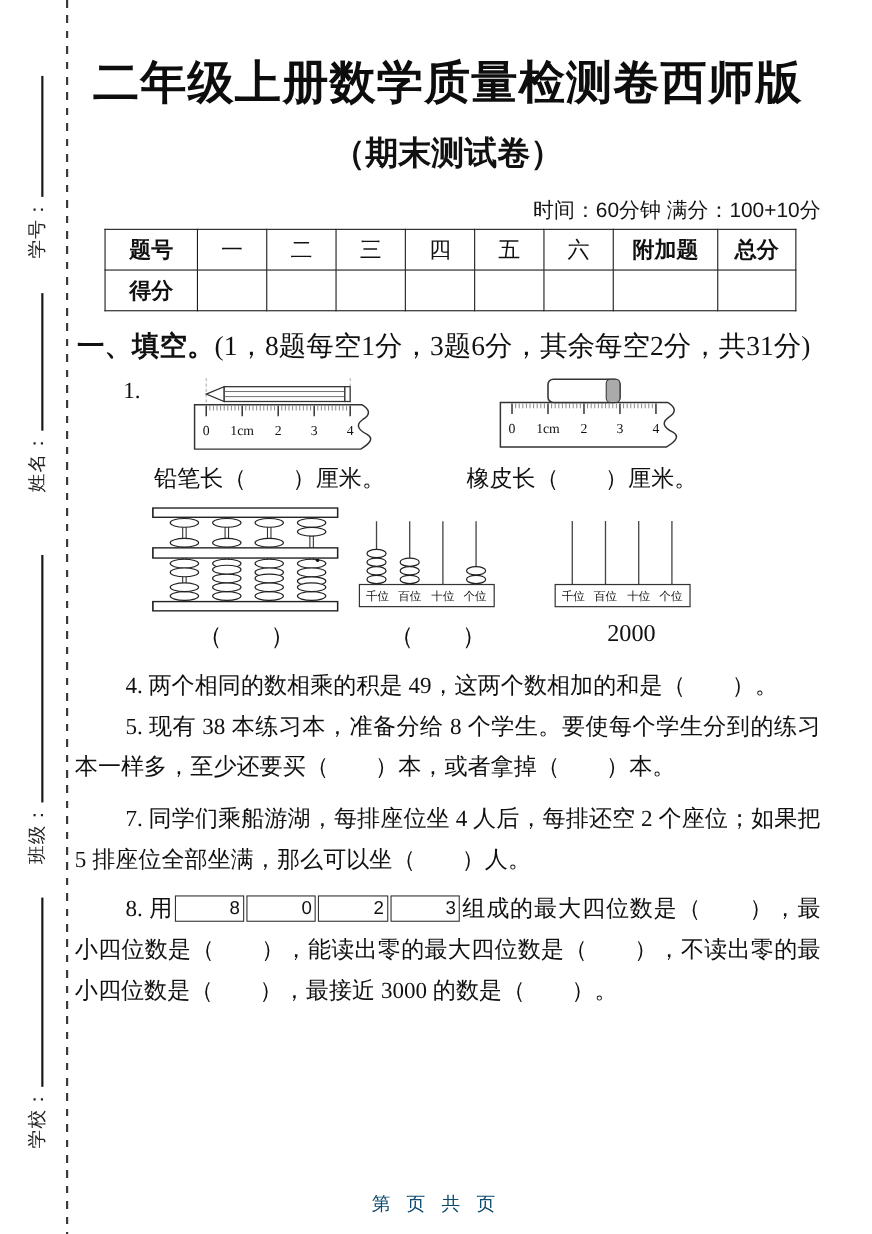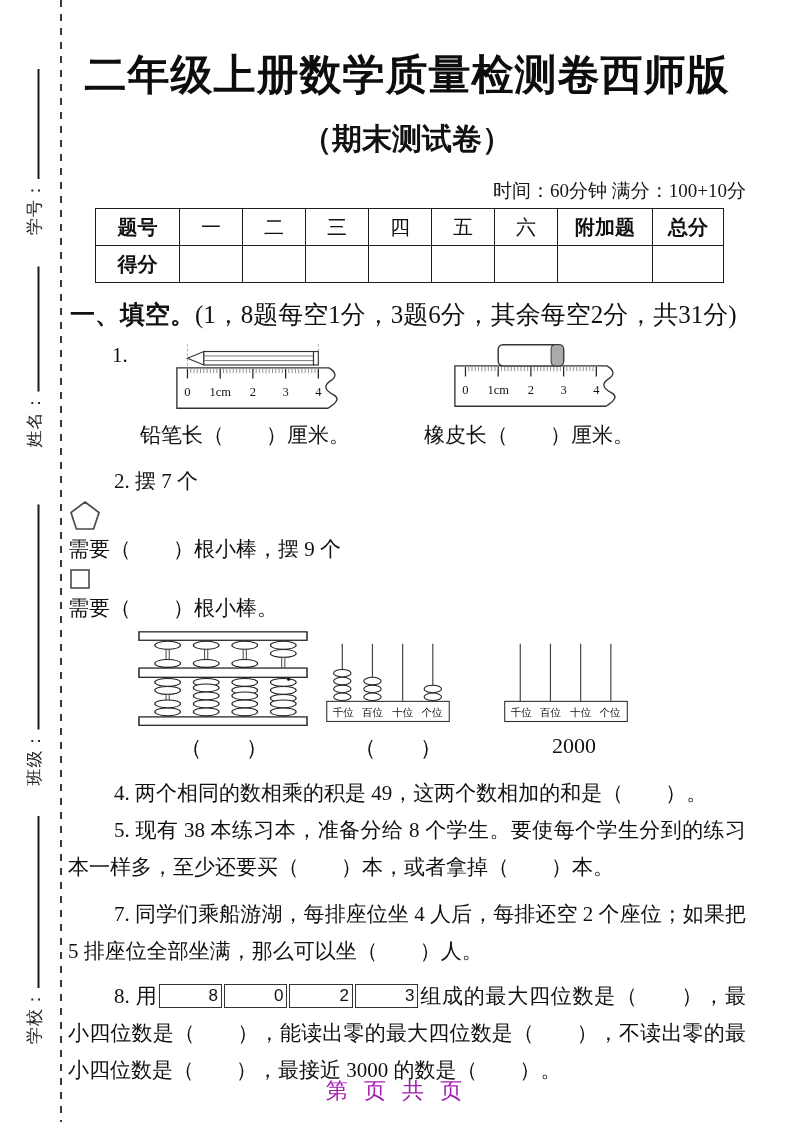--- a/index.html
+++ b/index.html
@@ -23,21 +23,21 @@
   .title{
     margin-top:47px;text-align:center;font-size:42px;font-weight:bold;letter-spacing:1px;
     font-family:"Liberation Sans","DejaVu Sans",sans-serif;color:#0d0d0d;
   }
   .subtitle{
     margin-top:16px;text-align:center;font-size:30px;font-weight:bold;
     font-family:"Liberation Sans","DejaVu Sans",sans-serif;
   }
   .meta{
     margin-top:18px;margin-bottom:4px;text-align:right;font-size:19px;
-    font-family:Liberation Serif, serif;color:#151515;
+    font-family:Liberation Sans, sans-serif;color:#151515;
   }
   table.score{border-collapse:collapse;margin-left:27px;table-layout:fixed;width:559px;}
   table.score td{
     border:1.6px solid #1c1c1c;height:36px;text-align:center;vertical-align:middle;
     font-size:20px;padding:0;
   }
   td.hd{font-family:"Liberation Sans","DejaVu Sans",sans-serif;font-weight:bold;font-size:19px;}
   .sec{margin:15px 0 4px 2px;font-size:25px;}
   .sec b{font-family:"Liberation Sans","DejaVu Sans",sans-serif;}
   p.q{margin:0;font-size:21px;line-height:37px;text-align:justify;text-indent:46px;}
@@ -46,22 +46,22 @@
   .q1row .cap{position:absolute;top:84px;font-size:21px;}
   .figrow{position:relative;height:136px;margin-top:4px;}
   .figrow .ans{position:absolute;top:102px;font-size:22px;}
   .digitbox{
     display:inline-block;border:1.3px solid #333;min-width:13px;text-align:center;
     padding:0 3px;margin:0 1px;font-size:17px;line-height:22px;vertical-align:2px;
     font-family:"Liberation Sans","DejaVu Sans",sans-serif;
   }
   .inlineshape{vertical-align:middle;margin:0 1px;}
   .footer{
-    position:absolute;left:0;right:0;bottom:16px;text-align:center;font-size:22px;
-    letter-spacing:5px;color:#a21caf;font-family:"Liberation Sans","DejaVu Sans",sans-serif;
+    position:absolute;left:0;right:0;bottom:16px;text-align:center;font-size:17px;
+    letter-spacing:5px;color:#0c4a6e;font-family:"Liberation Sans","DejaVu Sans",sans-serif;
   }
   svg{display:block;}
   .absfig{position:absolute;}
 </style>
 </head>
 <body>
 
 <div class="cut-line"></div>
 
 <div class="margin-block" style="top:152px;">
@@ -231,27 +231,20 @@
         <text x="116" y="59" text-anchor="middle" font-size="13" font-family="&quot;Liberation Serif&quot;,serif" fill="#111">3</text>
         <line x1="150" y1="31" x2="150" y2="41" stroke="#222" stroke-width="1.3"></line>
         <text x="150" y="59" text-anchor="middle" font-size="13" font-family="&quot;Liberation Serif&quot;,serif" fill="#111">4</text>
         <rect x="48" y="8" width="68" height="22" rx="5" fill="#fff" stroke="#333" stroke-width="1.5"></rect>
         <rect x="103" y="8" width="13" height="22" rx="4" fill="#aaaaaa" stroke="#333" stroke-width="1"></rect>
       </svg>
     <span class="cap" style="left:72px;">铅笔长（　　）厘米。</span>
     <span class="cap" style="left:356px;">橡皮长（　　）厘米。</span>
   </div>
 
-  <p class="q" style="margin-top:6px;">
-    <span>2. 摆 7 个</span><svg class="inlineshape" width="32" height="31" viewBox="0 0 32 31">
-        <polygon points="16,2 30,12.5 24.6,29 7.4,29 2,12.5" fill="none" stroke="#4a4a4a" stroke-width="1.7"></polygon>
-      </svg><span>需要（　　）根小棒，摆 9 个</span><svg class="inlineshape" width="22" height="22" viewBox="0 0 22 22">
-        <rect x="2" y="2" width="18" height="18" fill="none" stroke="#4a4a4a" stroke-width="1.6"></rect>
-      </svg><span>需要（　　）根小棒。</span>
-  </p>
 
   <div class="figrow">
     <svg class="absfig" style="left:70px;top:0;" width="170" height="96" preserveAspectRatio="none" viewBox="0 0 172 114">
         <line x1="28.4" y1="11" x2="28.4" y2="103" stroke="#333" stroke-width="1"></line>
         <line x1="31.6" y1="11" x2="31.6" y2="103" stroke="#333" stroke-width="1"></line>
         <line x1="67.4" y1="11" x2="67.4" y2="103" stroke="#333" stroke-width="1"></line>
         <line x1="70.6" y1="11" x2="70.6" y2="103" stroke="#333" stroke-width="1"></line>
         <line x1="106.4" y1="11" x2="106.4" y2="103" stroke="#333" stroke-width="1"></line>
         <line x1="109.6" y1="11" x2="109.6" y2="103" stroke="#333" stroke-width="1"></line>
         <line x1="145.4" y1="11" x2="145.4" y2="103" stroke="#333" stroke-width="1"></line>

